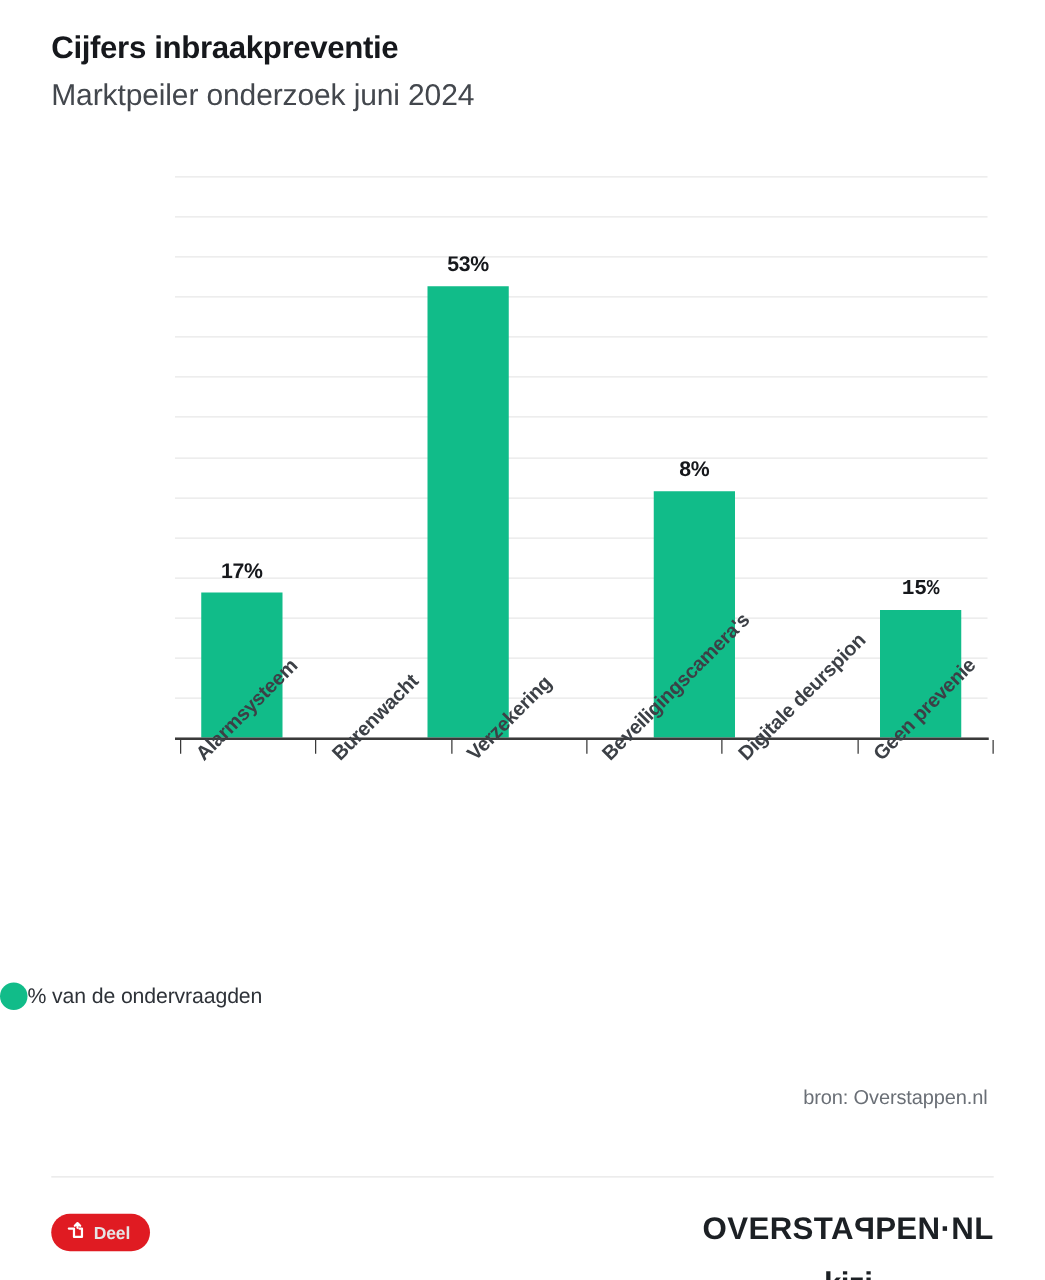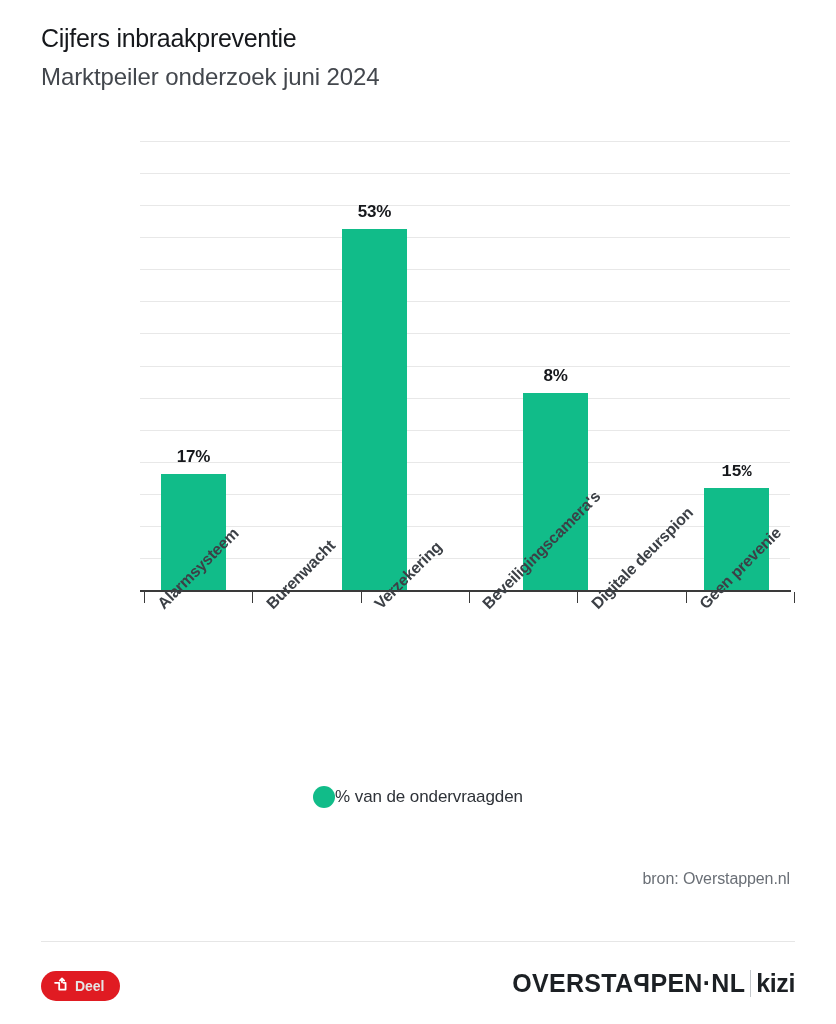--- a/index.html
+++ b/index.html
@@ -18,21 +18,21 @@
     height: 1024px;
     background: #ffffff;
     overflow: hidden;
   }
 
   
   .header { position: absolute; left: 41px; top: 22px; }
 
   .chart-title {
     font-size: 25px;
-    font-weight: normal;
+    font-weight: bold;
     color: #16181c;
     letter-spacing: -0.3px;
     line-height: 32px;
   }
 
   .chart-subtitle {
     font-size: 24px;
     font-weight: normal;
     color: #43474d;
     line-height: 26px;
@@ -142,21 +142,20 @@
     letter-spacing: -0.2px;
   }
 
   
   .legend {
     position: absolute;
     left: 0;
     top: 786px;
     width: 836px;
     display: flex;
-    justify-content: center;
     align-items: center;
   }
 
   .legend-dot {
     width: 22px;
     height: 22px;
     border-radius: 50%;
     background: #11bc89;
   }
 
@@ -212,20 +211,21 @@
   .share-icon { display: block; }
 
   .brand {
     position: absolute;
     right: 41px;
     top: 966px;
     display: flex;
     align-items: center;
     gap: 5px;
     height: 34px;
+    flex-direction: column;
   }
 
   .brand-overstappen {
     position: relative;
     font-size: 25px;
     font-weight: bold;
     color: #1c2024;
     letter-spacing: 0.3px;
     line-height: 34px;
     display: flex;

